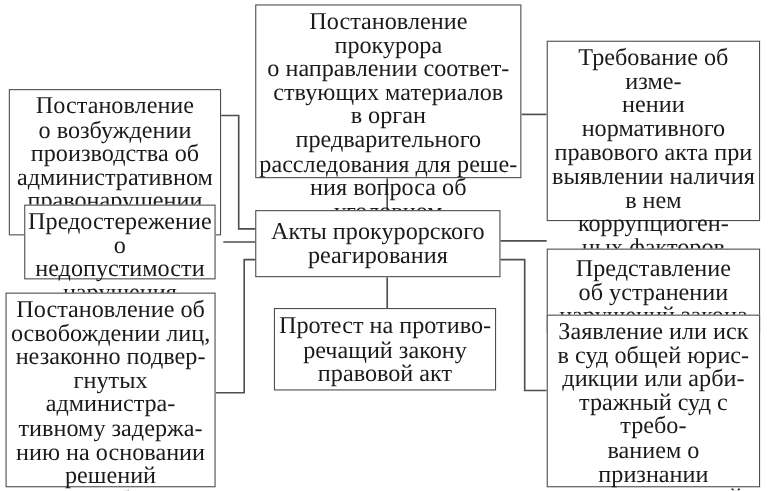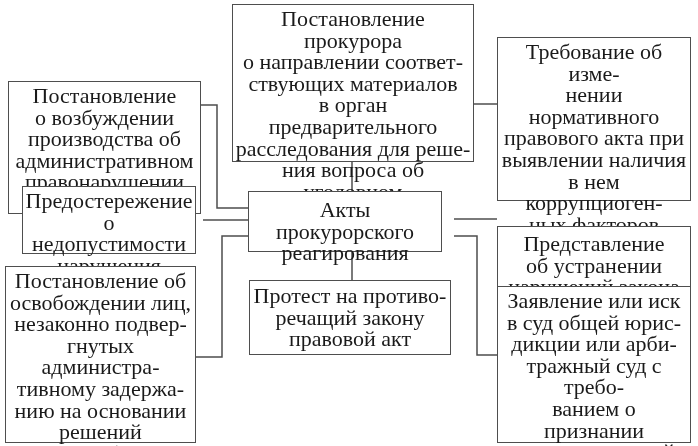--- a/index.html
+++ b/index.html
@@ -68,21 +68,21 @@
 нении нормативного
 правового акта при
 выявлении наличия
 в нем коррупциоген-
 ных факторов</div>
 
   <div class="node" style="left:22px; top:186px; width:174px; height:68px;">Предостережение
 о недопустимости
 нарушения закона</div>
 
-  <div class="node" style="left:248px; top:191px; width:194px; height:61px; padding-top:7px;">Акты прокурорского
+  <div class="node" style="left:232px; top:191px; width:223px; height:61px; padding-top:7px;">Акты прокурорского
 реагирования</div>
 
   <div class="node" style="left:497px; top:186px; width:194px; height:77px; padding-top:6px;margin-top:40px;">Представление
 об устранении
 нарушений закона</div>
 
   <div class="node" style="left:5px; top:266px; width:191px; height:177px;">Постановление об
 освобождении лиц,
 незаконно подвер-
 гнутых администра-

